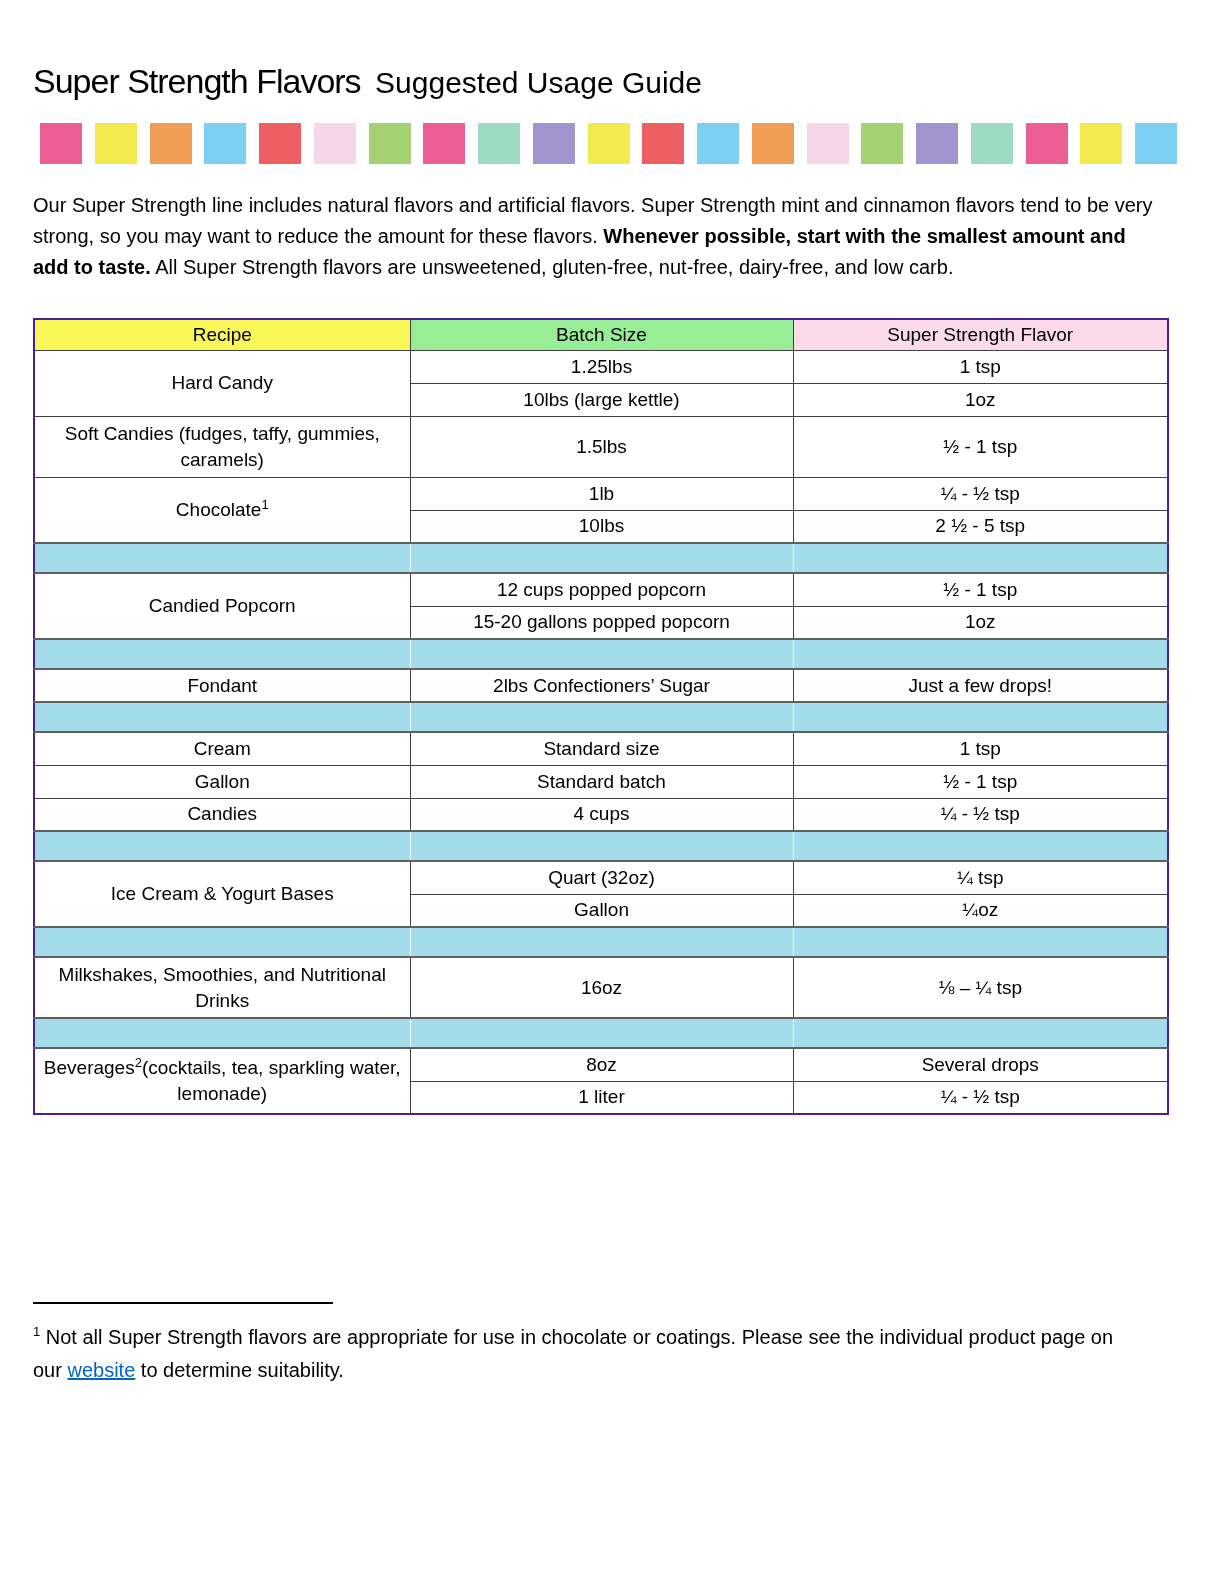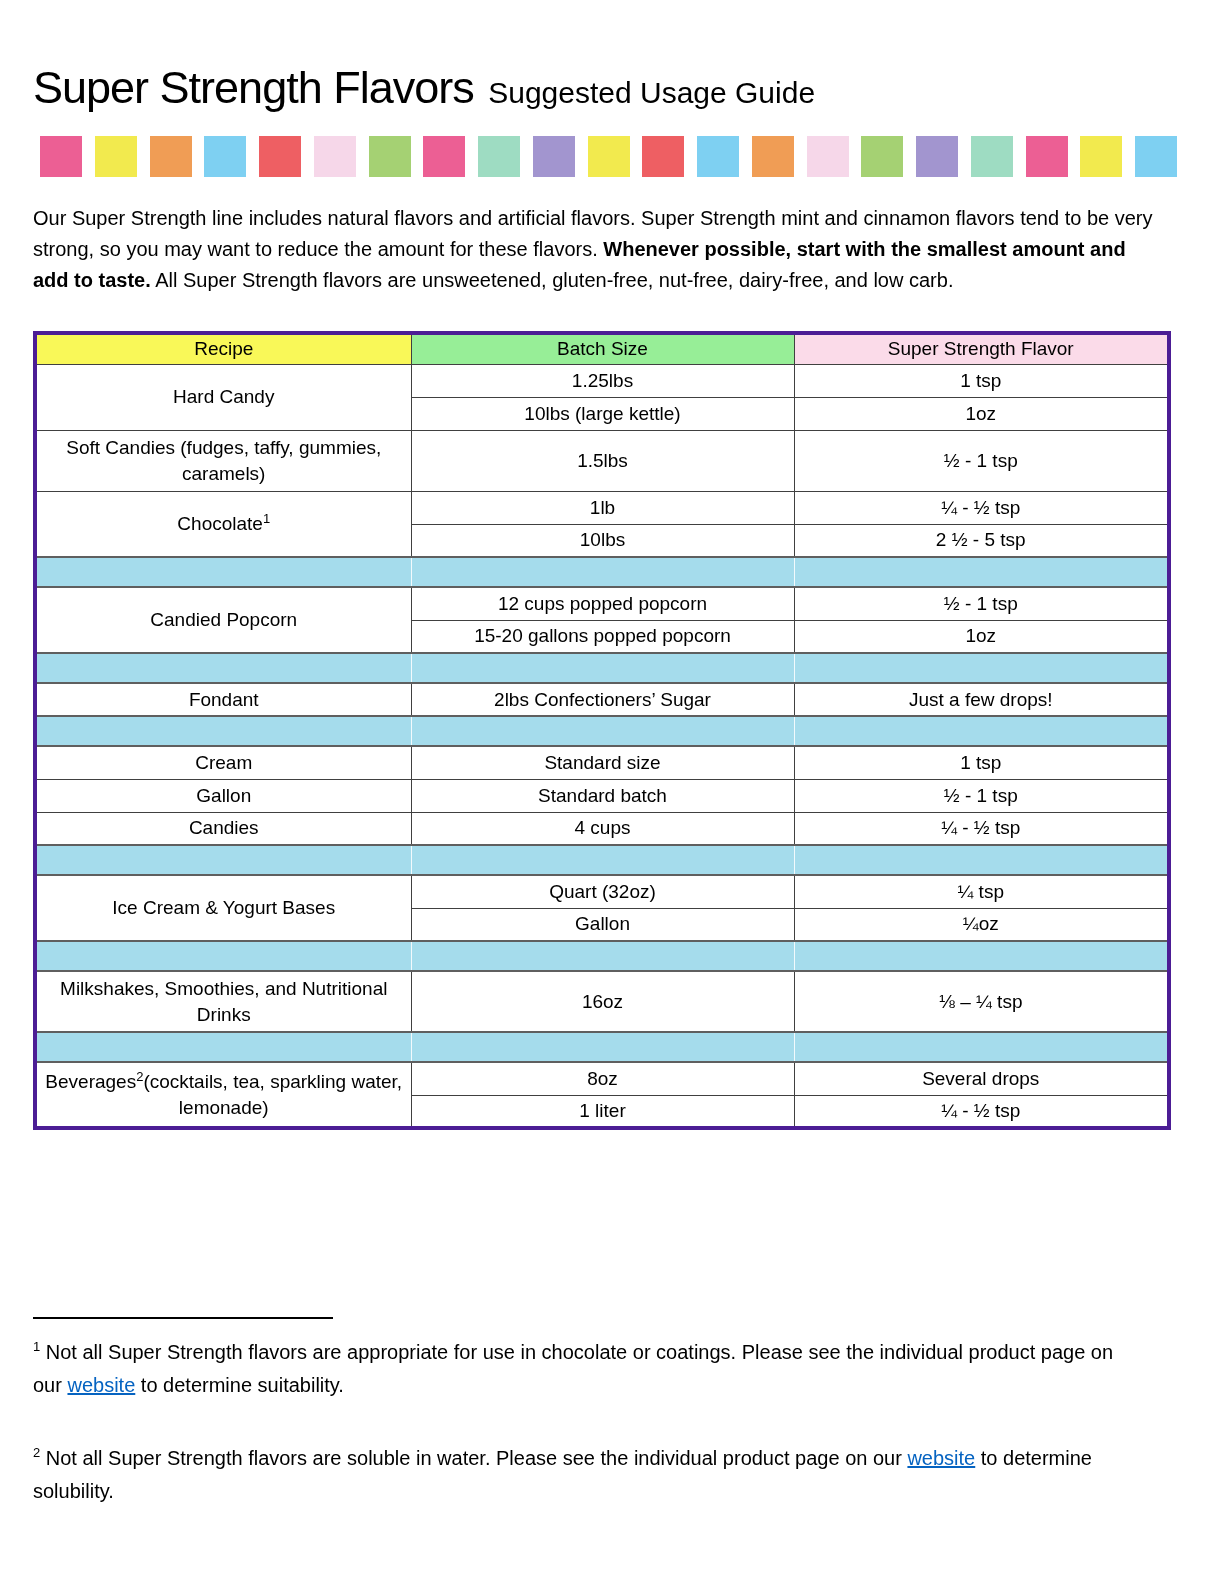--- a/index.html
+++ b/index.html
@@ -8,21 +8,21 @@
     background: #ffffff;
     font-family: "Liberation Sans", sans-serif;
     color: #000;
     overflow: hidden;
   }
   .title-row {
     margin: 62px 34px 0 33px;
     white-space: nowrap;
   }
   .doc-title {
-    font-size: 45px;
+    font-size: 34px;
     font-weight: 400;
     letter-spacing: -1px;
     display: inline;
   }
   .doc-subtitle {
     font-size: 30px;
     font-weight: 400;
     display: inline;
     margin-left: 10px;
   }
@@ -41,21 +41,21 @@
     width: 1130px;
     font-size: 20px;
     line-height: 31px;
   }
   .intro b { font-weight: 700; }
   table.usage {
     margin: 35px 0 0 33px;
     width: 1134px;
     border-collapse: collapse;
     table-layout: fixed;
-    border: 4px solid #4c1d95;
+    border: 2px solid #4c1d95;
   }
   col.c1 { width: 376px; }
   col.c2 { width: 383px; }
   col.c3 { width: 375px; }
   table.usage th, table.usage td {
     border: 1px solid #404040;
     text-align: center;
     vertical-align: middle;
     font-size: 19px;
     font-weight: 400;
@@ -246,14 +246,13 @@
       <tr class="data-row">
         <td>1 liter</td>
         <td>¼ - ½ tsp</td>
       </tr>
     </tbody>
 </table>
 
 <div class="footnote-sep"></div>
 <div class="footnotes" id="footnotes">
     <p class="footnote"><sup>1</sup> Not all Super Strength flavors are appropriate for use in chocolate or coatings. Please see the individual product page on our <a style="color: rgb(5, 99, 193);">website</a> to determine suitability.</p>
-    <p class="footnote"><sup>2</sup> Not all Super Strength flavors are soluble in water. Please see the individual product page on our <a style="color: rgb(5, 99, 193);">website</a> to determine solubility.</p>
   </div>
 
 </body></html>

